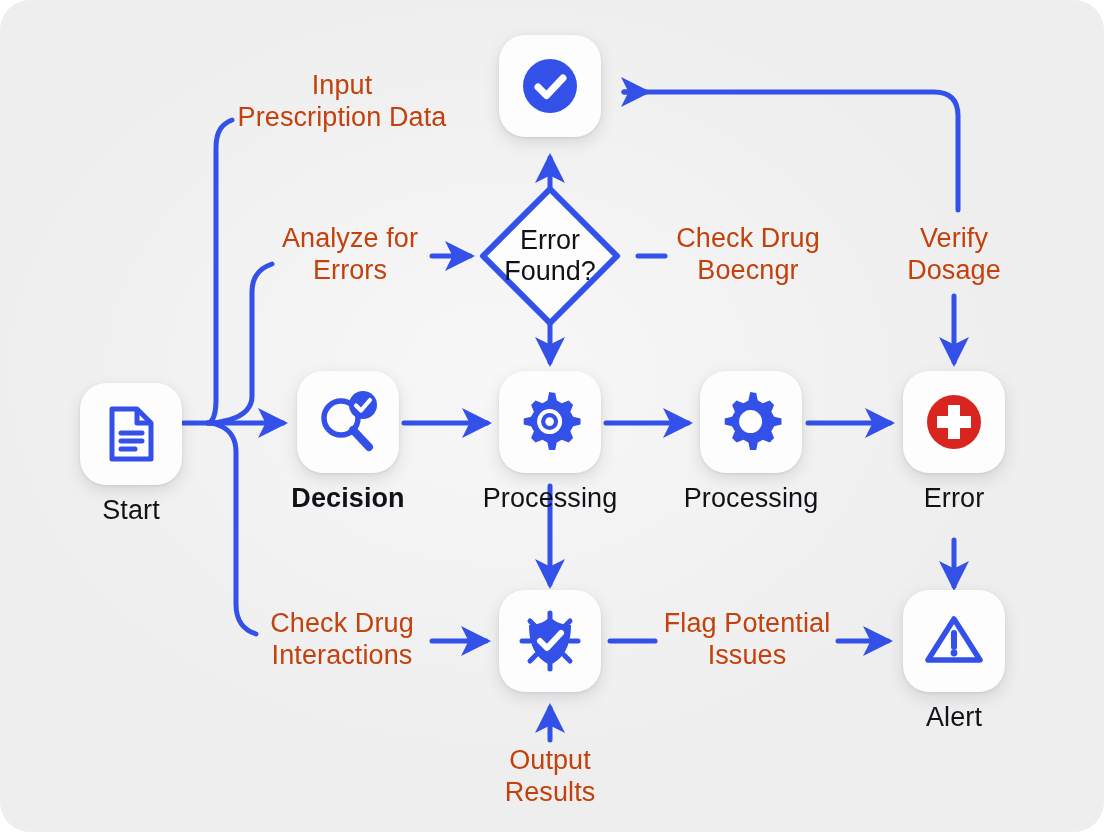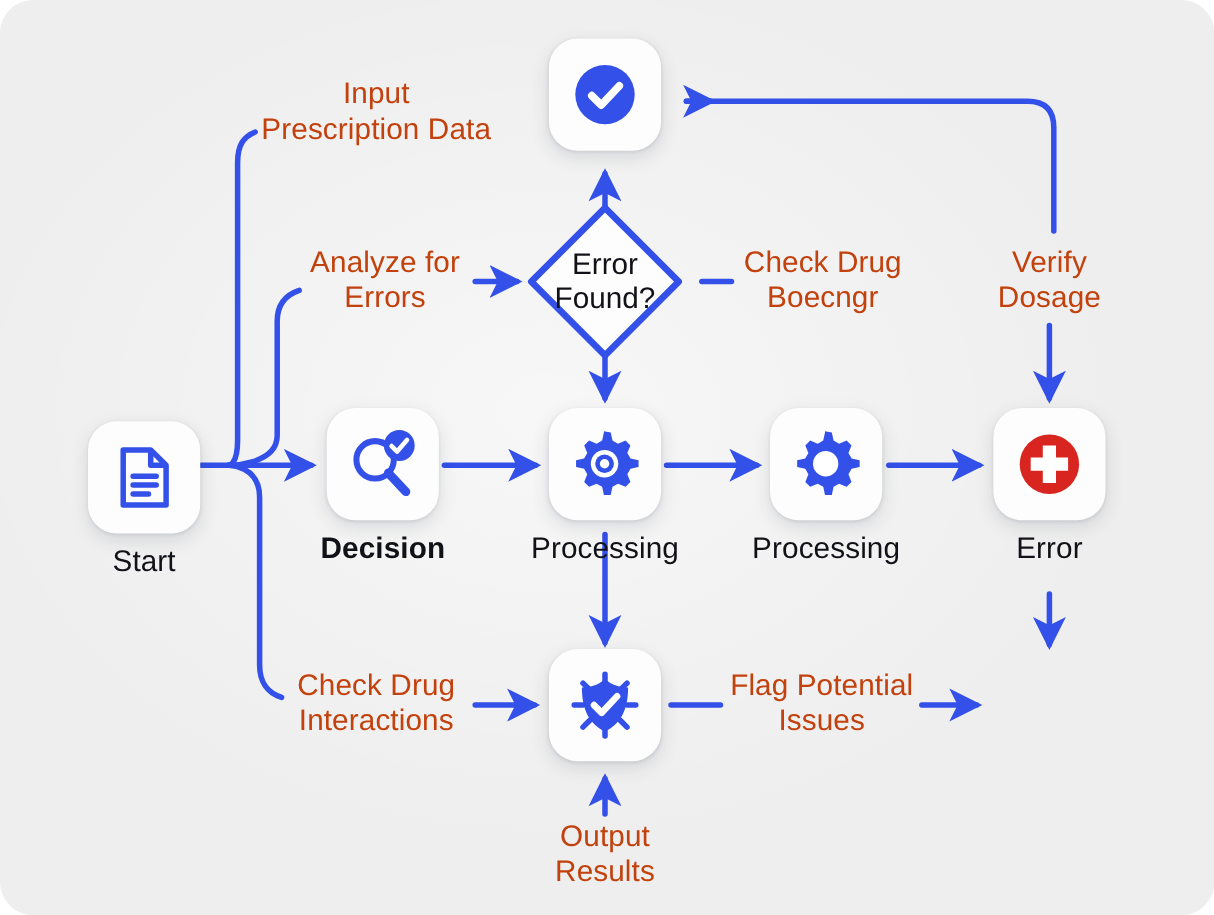--- a/index.html
+++ b/index.html
@@ -224,20 +224,30 @@
                    M13,13 L19,19 M47,47 L53,53 M53,13 L47,19 M19,47 L13,53"></path>
         </g>
         <path d="M33,9 C27,15 19,17 12,17 C12,36 18,50 33,57 C48,50 54,36 54,17
                  C47,17 39,15 33,9 Z" fill="#3350e8"></path>
         <path d="M23,33 L30,40 L44,25" fill="none" stroke="#ffffff" stroke-width="6" stroke-linecap="round" stroke-linejoin="round"></path>
       </svg>
     </div>
     <div class="node-label"></div>
   </div>
 
+  <div class="node" style="left:903px; top:590px;">
+    <div class="tile">
+      <svg width="64" height="62" viewBox="0 0 64 62">
+        <path d="M32,9 L58,50 L6,50 Z" fill="none" stroke="#3350e8" stroke-width="5.5" stroke-linejoin="round"></path>
+        <path d="M32,23 L32,37" stroke="#3350e8" stroke-width="6" stroke-linecap="round"></path>
+        <circle cx="32" cy="43" r="3.4" fill="#3350e8"></circle>
+      </svg>
+    </div>
+    <div class="node-label">Alert</div>
+  </div>
 
   <div class="diamond-node" style="left:475px; top:181px;">
     <svg width="150" height="150" viewBox="0 0 150 150" style="position:absolute; left:0; top:0;">
       <path d="M75,8 L142,75 L75,142 L8,75 Z" fill="#fdfdfd" stroke="#3350e8" stroke-width="6" stroke-linejoin="round"></path>
     </svg>
     <div class="dtext">Error
 Found?</div>
   </div>
 
   <div class="edge-label" style="left:231px; top:70px; width:222px;">Input

